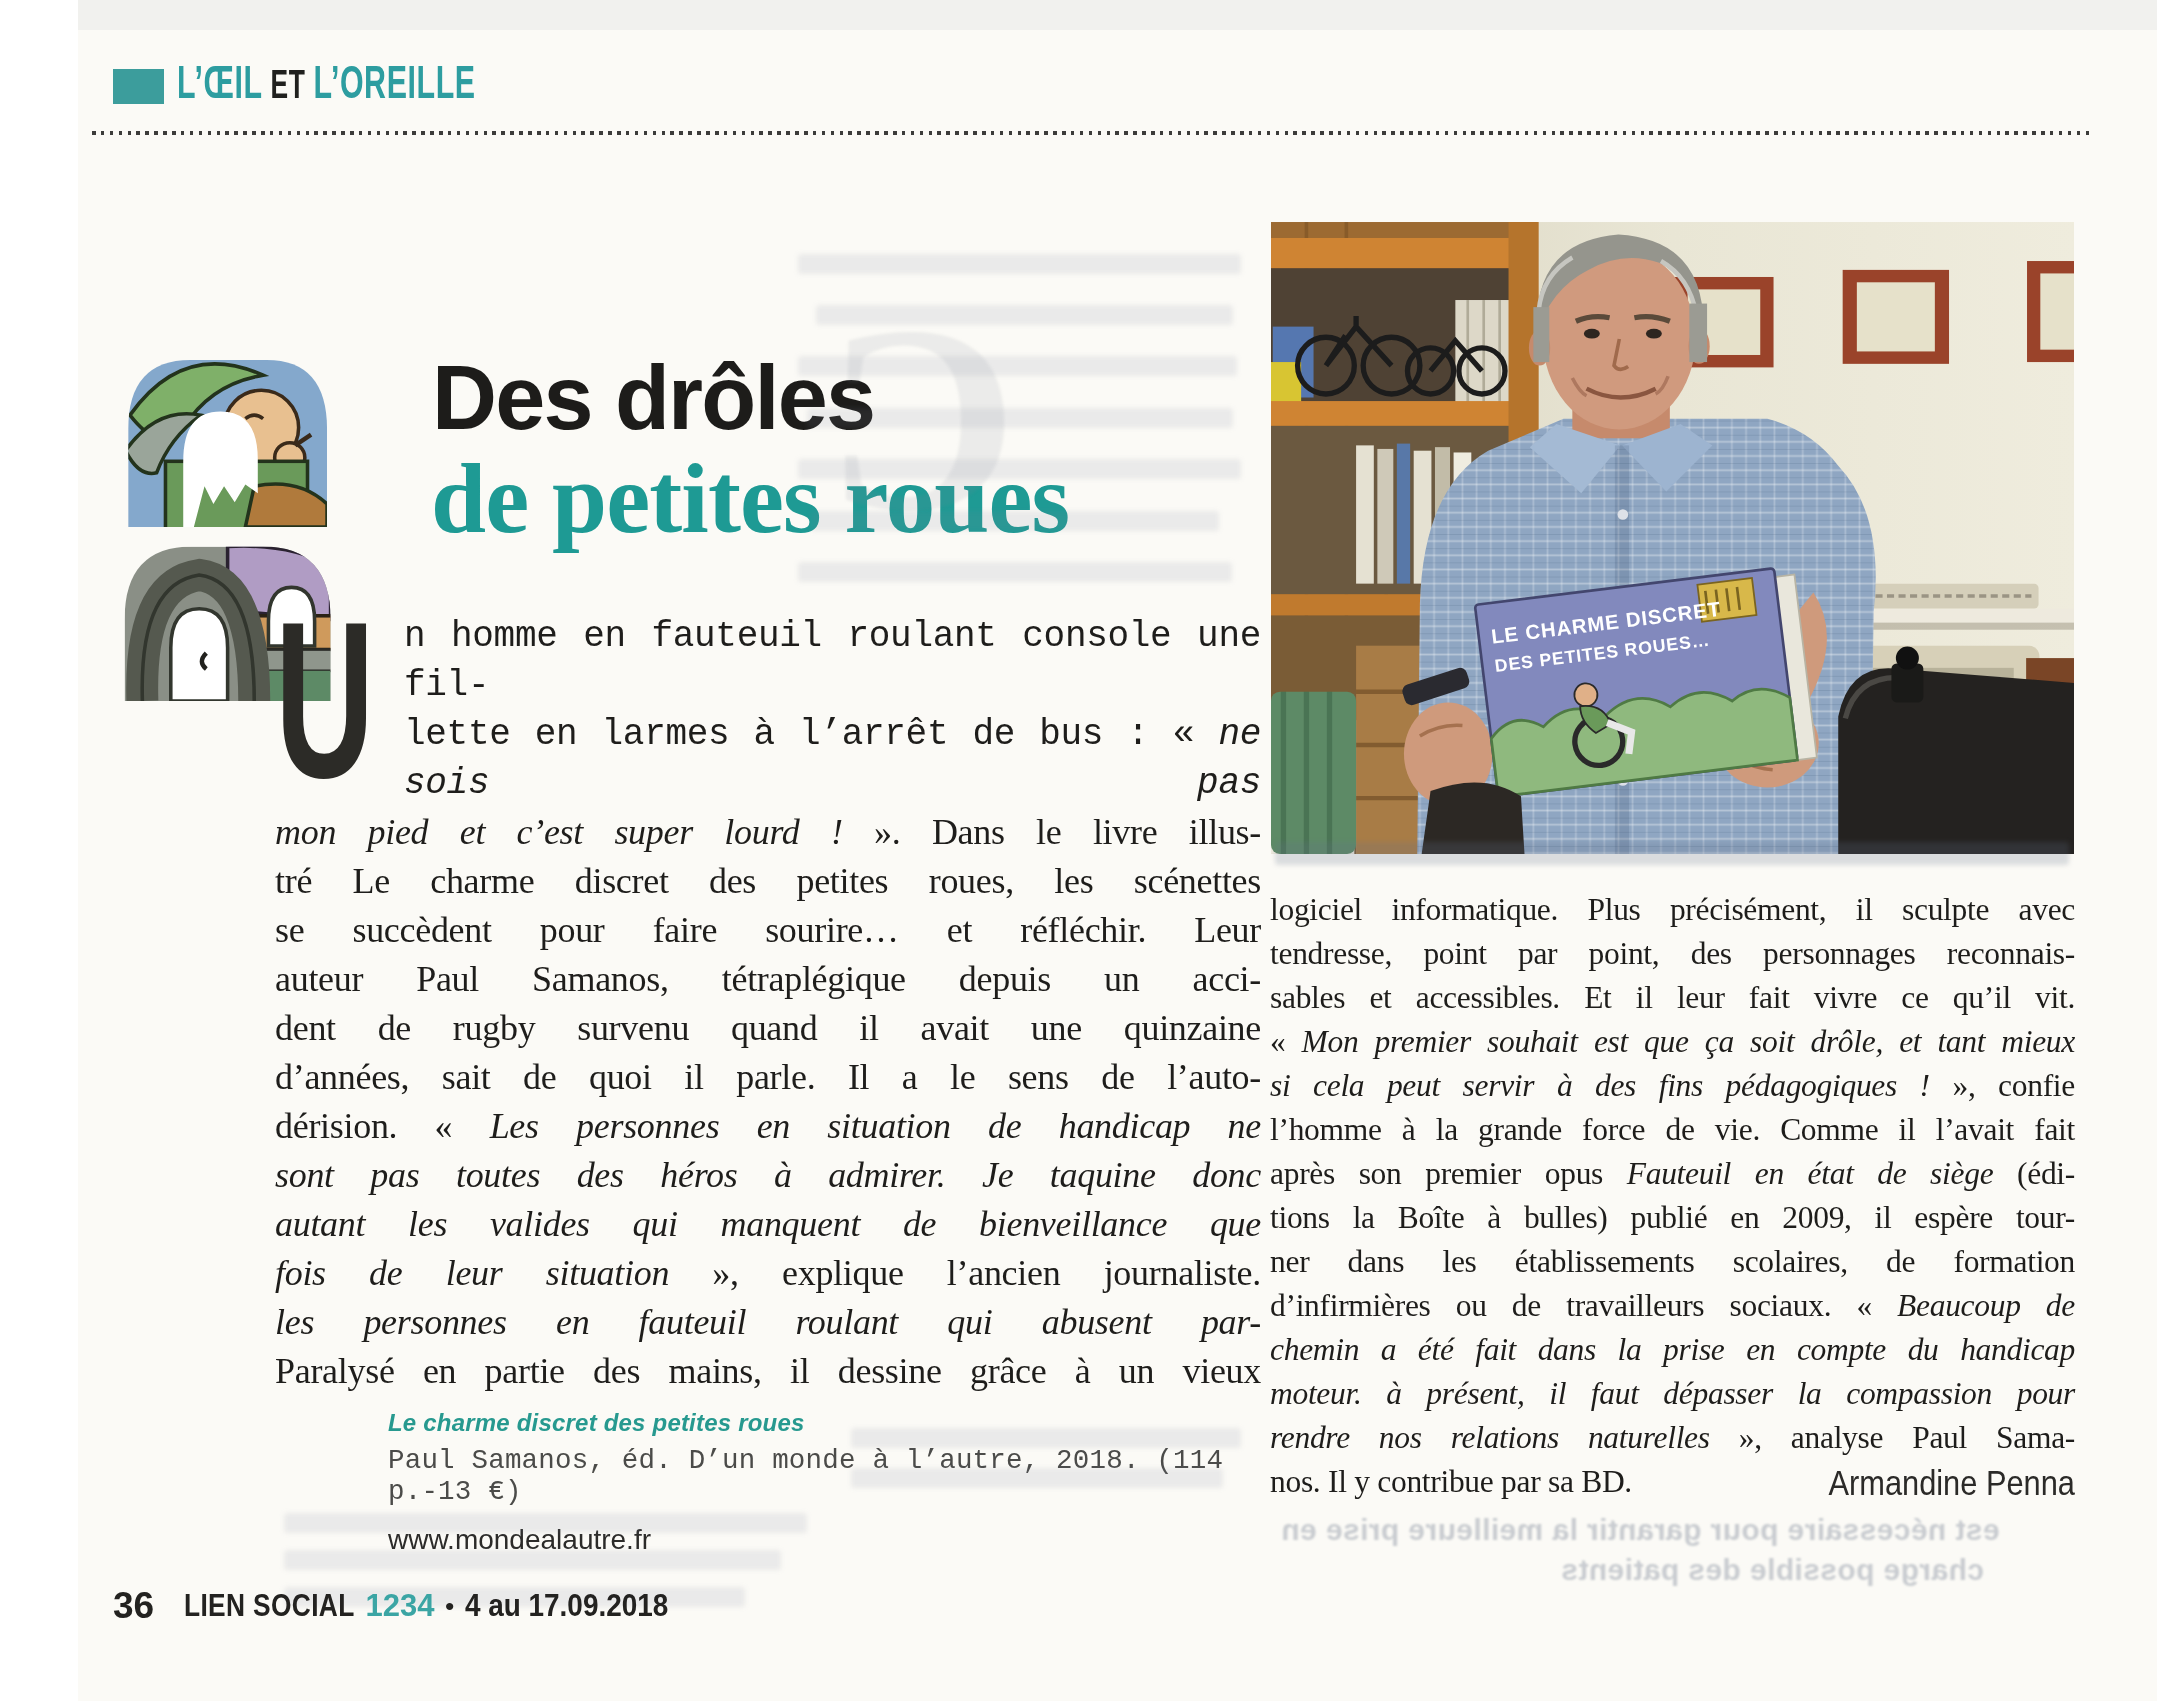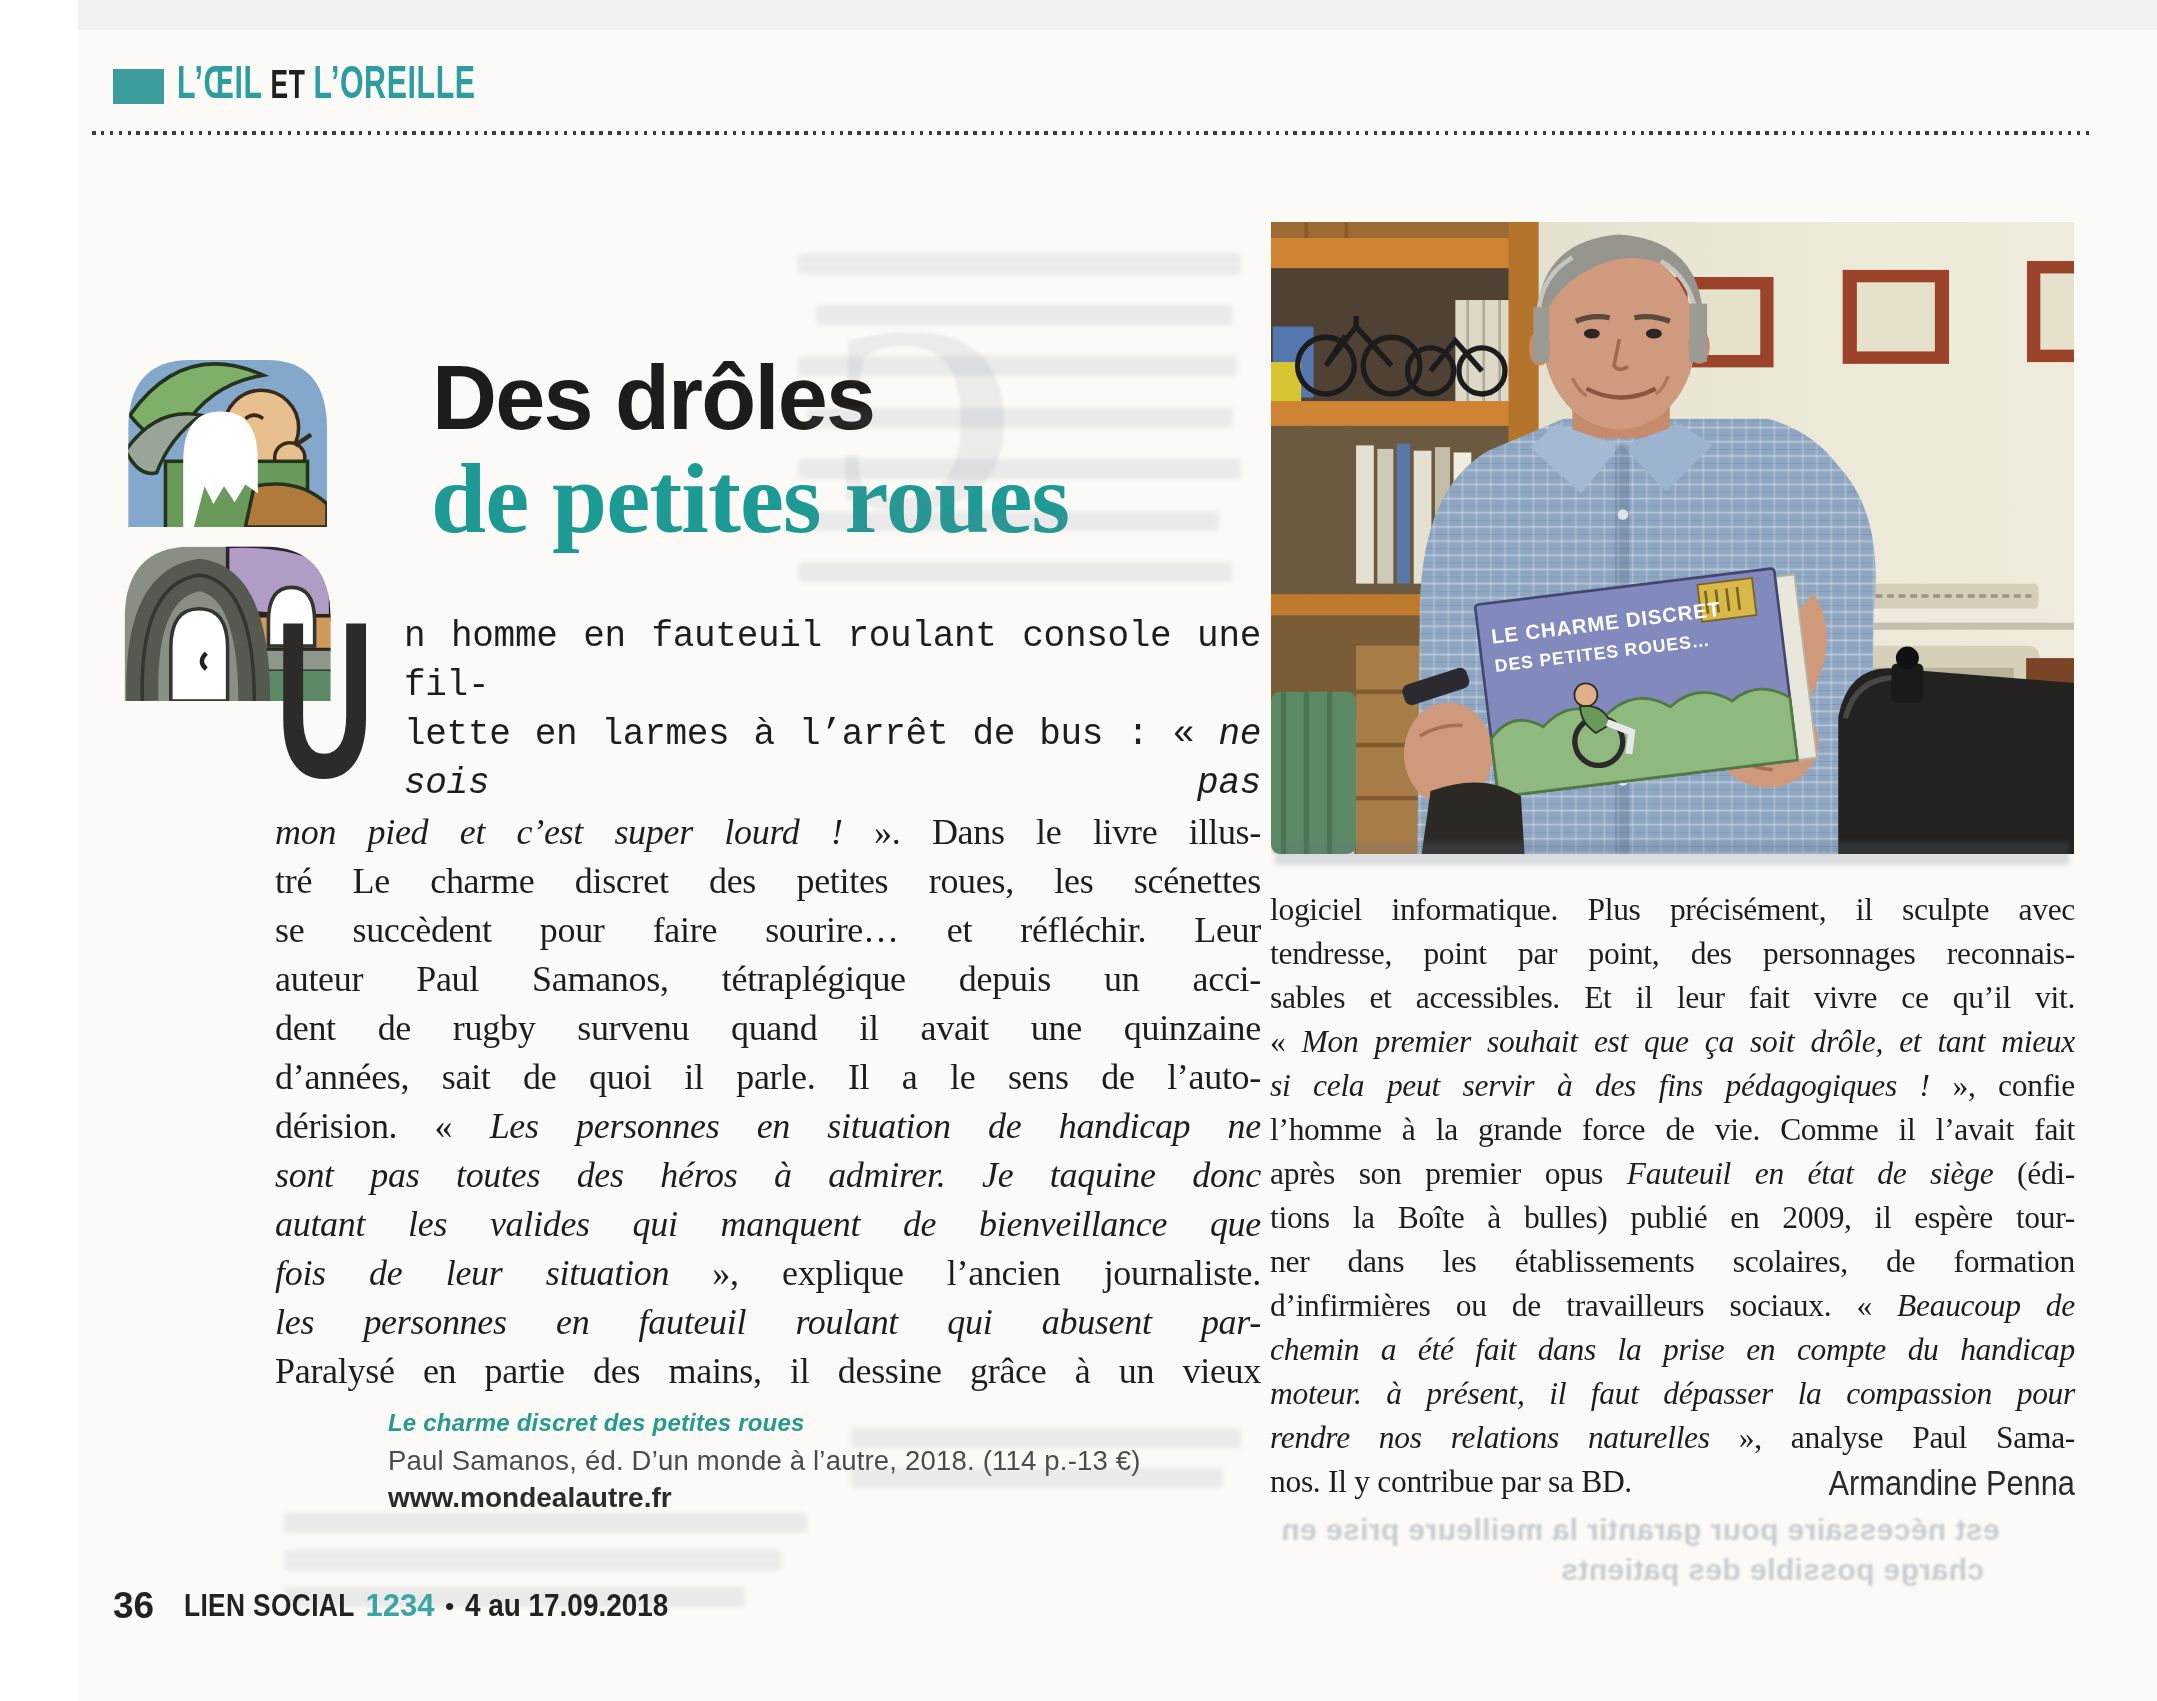--- a/index.html
+++ b/index.html
@@ -39,22 +39,22 @@
   .col1{left:275px;top:612px;width:986px;}
   .col2{left:1270px;top:888px;width:805px;font-size:31.5px;line-height:44px;}
   .tline{text-align:justify;text-align-last:justify;white-space:normal;}
   .tline.nj{text-align-last:left;}
   .tline.ind{padding-left:129px;font-family:Liberation Mono, monospace;}
   .it{font-style:italic;}
   
   .bookblock{left:388px;top:1409px;width:878px;
     font-family:"Liberation Sans","DejaVu Sans",sans-serif;}
   .booktitle{font-style:italic;font-weight:800;font-size:24px;color:#27998f;letter-spacing:0.2px;}
-  .bookcredits{font-size:27.5px;color:#4b4b49;margin-top:8px;letter-spacing:0.2px;}
-  .bookurl{font-size:28px;font-weight:700;color:#2c2b29;margin-top:5px;}
+  .bookcredits{font-size:27.5px;color:#4b4b49;margin-top:8px;letter-spacing:0.2px;font-family:Liberation Mono, monospace;}
+  .bookurl{font-size:28px;font-weight:400;color:#2c2b29;margin-top:17px;}
   
   .byline{left:1270px;top:1463px;width:805px;text-align:right;
     font-family:"Liberation Sans","DejaVu Sans",sans-serif;
     font-size:35px;color:#2b2a28;transform:scaleX(.88);transform-origin:right top;}
   
   .footer{left:113px;top:1585px;display:flex;align-items:center;
     font-family:"Liberation Sans","DejaVu Sans",sans-serif;white-space:nowrap;}
   .f-num{font-size:37px;font-weight:800;color:#232220;margin-right:30px;}
   .f-mag{font-size:31px;font-weight:700;color:#232220;letter-spacing:0.4px;
     transform:scaleX(.85);transform-origin:left bottom;display:inline-block;}

